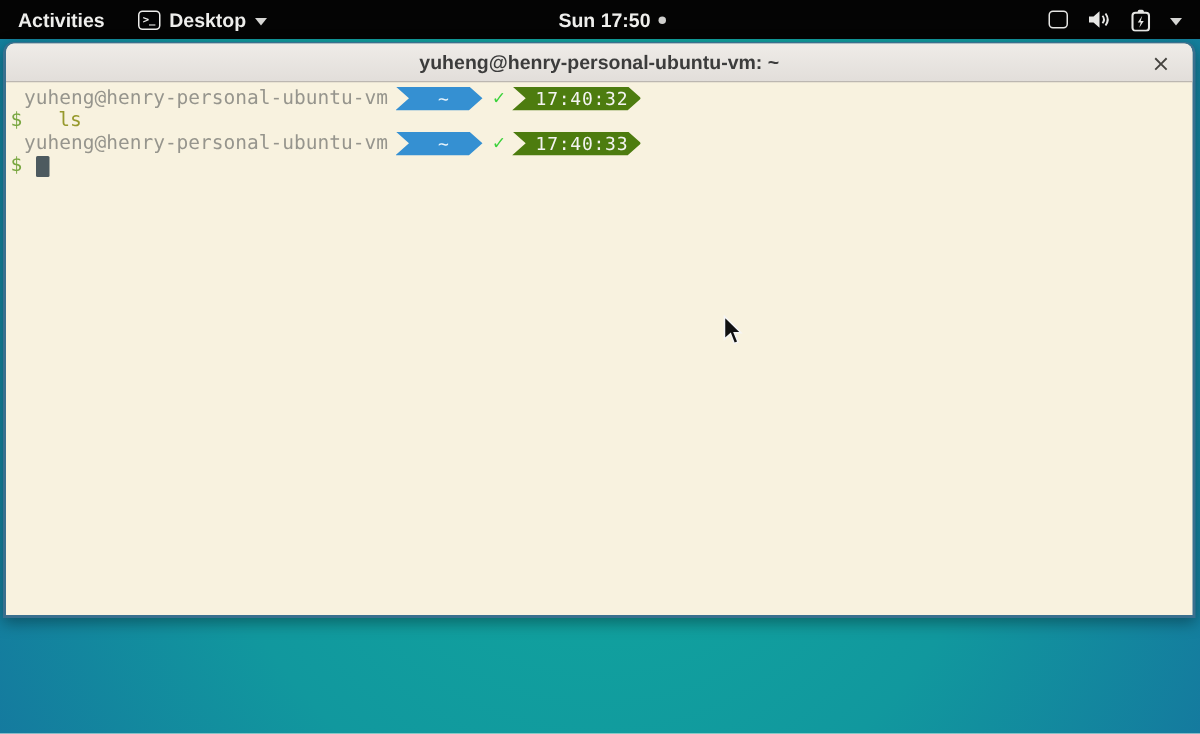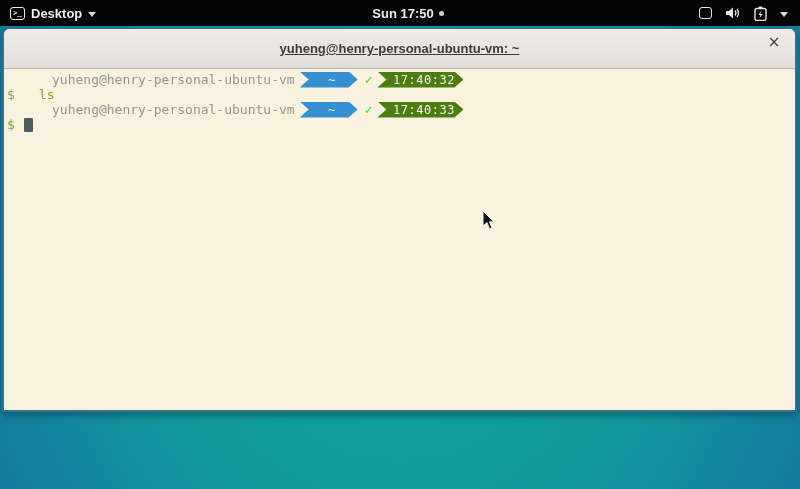--- a/index.html
+++ b/index.html
@@ -40,43 +40,43 @@
 
   
   .window {
     position:absolute; left:2px; top:28px; width:795px; height:384px;
     border:1px solid #39708f; border-radius:7px 7px 0 0;
     background:#f8f2df;
     box-shadow:0 3px 10px rgba(0,0,0,.35);
     border-left-width:2px; border-right-width:2px; border-bottom-width:2px;
   }
   .titlebar {
-    position:relative; height:40px;
+    position:relative; height:26px;
     background:linear-gradient(#efece8,#e2deda);
     border-bottom:1px solid #bcb7b1;
     border-radius:6px 6px 0 0;
     display:flex; align-items:center; justify-content:center;
-    font-size:13px; font-weight:bold; color:#3c3c3c;text-decoration:underline;
+    font-size:13px; font-weight:bold; color:#3c3c3c;
   }
   .close-btn {
     position:absolute; right:8px; top:0; width:26px; height:26px;
     display:flex; align-items:center; justify-content:center;
     font-size:15px; font-weight:normal; color:#44423e; cursor:pointer;
     font-family:"DejaVu Sans",sans-serif;
   }
 
   .term-body {
     position:relative; height:356px; padding-top:3px;
     font-family:"DejaVu Sans Mono","Liberation Mono",monospace;
     font-size:13px; color:#3c3c3c; cursor:text;
   }
   .term-line { height:15px; display:flex; align-items:center; white-space:pre; }
   .prompt-line { padding-left:12px; }
   .plain-line { padding-left:3px; }
-  .user-txt { color:#96958d;margin-left:36px; }
+  .user-txt { color:#96958d; }
 
   .pl-seg {
     display:inline-flex; align-items:center; justify-content:center;
     height:16px; font-size:12px;
   }
   .pl-blue {
     margin-left:5px; width:58px;
     background:#3590d2; color:#e4f2fb;
     clip-path:polygon(0 0, calc(100% - 9px) 0, 100% 50%, calc(100% - 9px) 100%, 0 100%, 9px 50%);
     padding-left:6px;
@@ -92,20 +92,21 @@
   .cmd-txt { color:#97992c; margin-left:24px; }
   .ls-line { display:flex; gap:17px; color:#2097a7; padding-left:3px; }
   .cursor-block { width:9px; height:14px; background:#4d5a5f; margin-left:9px; border-radius:1px; }
 
   .mouse-cursor { position:absolute; left:482px; top:210px; pointer-events:none; }
 </style>
 </head>
 <body>
 
 <div class="top-bar">
+  <div class="activities">Activities</div>
   <div class="app-menu">
     <span class="term-app-icon">&gt;_</span>
     <span>Desktop</span>
     <span class="chevron-down"></span>
   </div>
   <div class="clock-area">
     <div class="clock-btn">
       <span>Sun 17:50</span>
       <span class="notif-dot"></span>
     </div>

